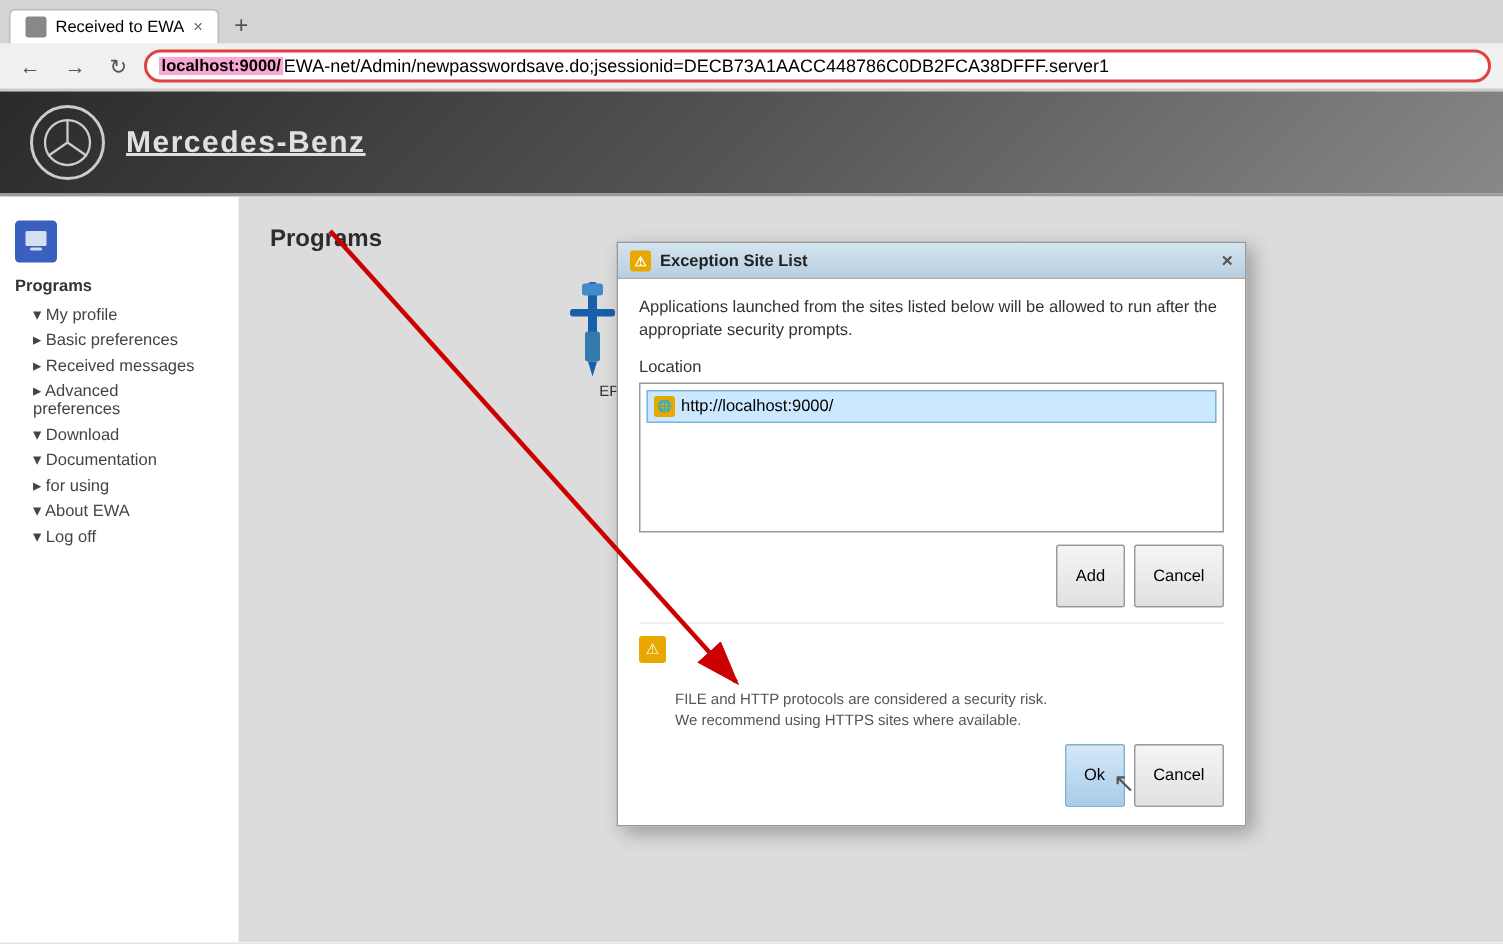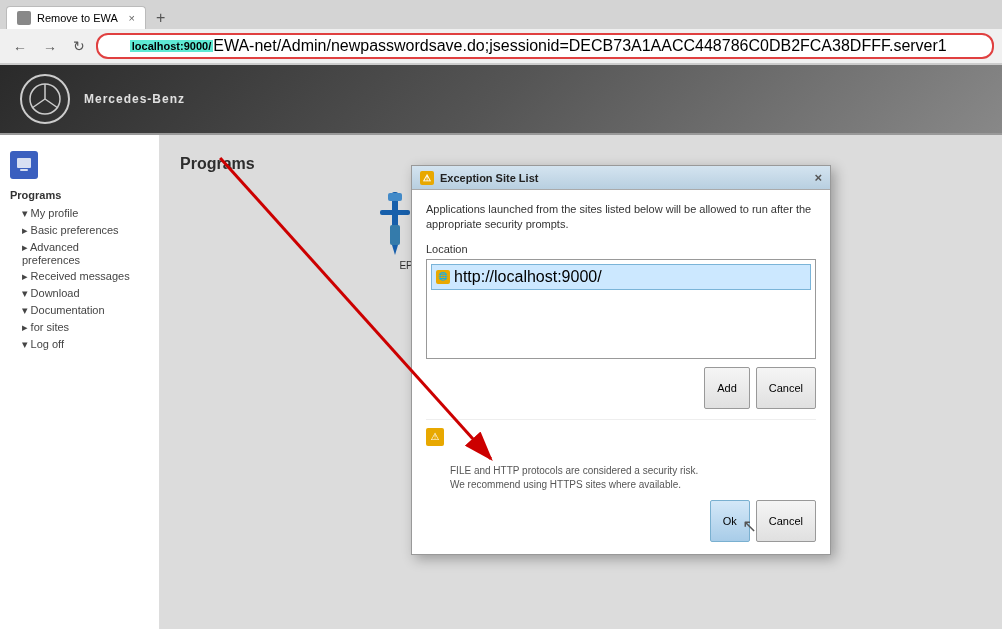--- a/index.html
+++ b/index.html
@@ -10,28 +10,28 @@
     .tab-bar { display: flex; align-items: center; padding: 6px 6px 0 6px; gap: 4px; background: #d4d4d4; }
     .tab { display: flex; align-items: center; background: #f0f0f0; border: 1px solid #bbb; border-bottom: none; border-radius: 4px 4px 0 0; padding: 4px 10px; font-size: 11px; gap: 6px; min-width: 140px; }
     .tab.active { background: #fff; }
     .tab-icon { width: 14px; height: 14px; background: #888; border-radius: 2px; }
     .tab-close { margin-left: auto; color: #666; font-size: 11px; cursor: pointer; }
     .new-tab-btn { font-size: 16px; color: #555; cursor: pointer; padding: 2px 6px; }
     .nav-bar { display: flex; align-items: center; padding: 4px 8px; gap: 6px; background: #f0f0f0; border-bottom: 1px solid #ccc; }
     .nav-btn { background: none; border: none; cursor: pointer; font-size: 14px; color: #555; padding: 2px 5px; }
     .nav-btn:disabled { color: #bbb; }
     .address-bar-wrapper { display: flex; align-items: center; flex: 1; border: 2px solid #e04040; border-radius: 12px; background: #fff; padding: 2px 8px; font-size: 11px; }
-    .address-bar { border: none; outline: none; width: 100%; font-size: 16px; }
-    .address-highlight { color: #000; font-weight: bold; background: #5eead4; padding: 0 2px; margin-left: 24px; }
+    .address-bar { border: none; outline: none; width: 100%; font-size: 12px; }
+    .address-highlight { color: #000; font-weight: bold; background: #f9a8d4; padding: 0 2px; }
 
     
     .app { display: flex; flex-direction: column; height: calc(629px - 62px); }
     .header { background: linear-gradient(135deg, #2a2a2a 0%, #555 50%, #888 100%); height: 70px; display: flex; align-items: center; padding: 0 20px; border-bottom: 2px solid #999; }
     .logo-circle { width: 50px; height: 50px; border-radius: 50%; border: 2px solid #ccc; display: flex; align-items: center; justify-content: center; margin-right: 14px; }
-    .logo-text { color: #e0e0e0; font-size: 12px; font-weight: bold; letter-spacing: 1px; }
+    .logo-text { color: #e0e0e0; font-size: 20px; font-weight: bold; letter-spacing: 1px; text-decoration: underline; }
 
     .main { display: flex; flex: 1; overflow: hidden; }
 
     
     .sidebar { width: 160px; background: #fff; border-right: 1px solid #ddd; padding: 10px 0; font-size: 11px; overflow-y: auto; }
     .sidebar-section { font-weight: bold; color: #333; padding: 4px 10px; cursor: pointer; }
     .sidebar-item { color: #444; padding: 2px 22px; cursor: pointer; }
     .sidebar-item.sub { padding-left: 22px; }
 
     
@@ -47,39 +47,39 @@
     .dialog-title-bar { background: linear-gradient(to bottom, #d4e4f0, #b8cfe0); padding: 4px 8px; display: flex; align-items: center; justify-content: space-between; border-bottom: 1px solid #aaa; }
     .dialog-title { font-size: 11px; font-weight: bold; color: #222; display: flex; align-items: center; gap: 6px; }
     .dialog-title-icon { width: 14px; height: 14px; background: #e8a800; border-radius: 2px; display: flex; align-items: center; justify-content: center; font-size: 9px; color: #fff; }
     .dialog-close-btn { background: none; border: none; cursor: pointer; font-size: 13px; color: #555; font-weight: bold; }
     .dialog-body { padding: 12px 14px; }
     .dialog-desc { font-size: 11px; color: #333; margin-bottom: 10px; line-height: 1.4; }
     .dialog-label { font-size: 11px; color: #333; margin-bottom: 4px; }
     .location-box { border: 1px solid #999; background: #fff; padding: 2px; min-height: 100px; }
     .location-row { display: flex; align-items: center; gap: 4px; padding: 3px 4px; background: #cce8ff; border: 1px solid #7ab4d8; margin: 2px; }
     .location-icon { width: 14px; height: 14px; background: #e8a800; border-radius: 2px; display: flex; align-items: center; justify-content: center; font-size: 8px; color: #fff; flex-shrink: 0; }
-    .location-url { font-size: 16px; color: #000; }
+    .location-url { font-size: 11px; color: #000; }
     .dialog-actions { display: flex; justify-content: flex-end; gap: 6px; margin-top: 8px; }
     .btn { padding: 14px 12px; font-size: 11px; border: 1px solid #999; cursor: pointer; background: linear-gradient(to bottom, #f5f5f5, #e0e0e0); border-radius: 2px; }
     .btn-primary { background: linear-gradient(to bottom, #d4e8f8, #a8cce8); border-color: #7ab0d0; color: #000; }
     .dialog-warning { display: flex; align-items: flex-start; gap: 6px; margin-top: 10px; padding-top: 8px; border-top: 1px solid #eee; }
     .warning-icon { width: 18px; height: 18px; flex-shrink: 0; background: #e8a800; border-radius: 2px; display: flex; align-items: center; justify-content: center; font-size: 10px; color: #fff; }
     .warning-text { font-size: 10px; color: #555; line-height: 1.4; margin-top: 36px; }
 
     
     .red-arrow-container { position: absolute; top: 0; left: 0; width: 100%; height: 100%; pointer-events: none; z-index: 10; }
   </style>
 </head>
 <body>
 
 <div class="browser-chrome">
   <div class="tab-bar">
     <div class="tab active">
       <span class="tab-icon"></span>
-      <span>Remove to EWA</span>
+      <span>Received to EWA</span>
       <span class="tab-close">×</span>
     </div>
     <span class="new-tab-btn">+</span>
   </div>
   <div class="nav-bar">
     <button class="nav-btn">←</button>
     <button class="nav-btn">→</button>
     <button class="nav-btn">↻</button>
     <div class="address-bar-wrapper">
       <span class="address-highlight">localhost:9000/</span>
@@ -109,25 +109,26 @@
         <div style="width:28px;height:28px;background:#3a5fbf;border-radius:3px;display:flex;align-items:center;justify-content:center;">
           <svg width="18" height="18" viewBox="0 0 18 18">
               <rect x="2" y="2" width="14" height="10" rx="1" fill="#fff" opacity="0.8"></rect>
               <rect x="5" y="13" width="8" height="2" rx="1" fill="#fff" opacity="0.8"></rect>
             </svg>
         </div>
       </div>
       <div class="sidebar-section">Programs</div>
       <div class="sidebar-item">▾ My profile</div>
       <div class="sidebar-item sub">▸ Basic preferences</div>
+      <div class="sidebar-item sub">▸ Received messages</div>
       <div class="sidebar-item sub">▸ Advanced preferences</div>
-      <div class="sidebar-item sub">▸ Received messages</div>
       <div class="sidebar-item">▾ Download</div>
       <div class="sidebar-item">▾ Documentation</div>
-      <div class="sidebar-item sub">▸ for sites</div>
+      <div class="sidebar-item sub">▸ for using</div>
+      <div class="sidebar-item">▾ About EWA</div>
       <div class="sidebar-item">▾ Log off</div>
     </div>
 
     <div class="content">
       <div class="content-header">Programs</div>
 
       <div class="epc-icon" style="position:absolute; top:55px; left:210px;">
         <svg width="50" height="65" viewBox="0 0 50 65">
 
           <rect x="22" y="2" width="6" height="35" rx="2" fill="#1a6abf"></rect>

